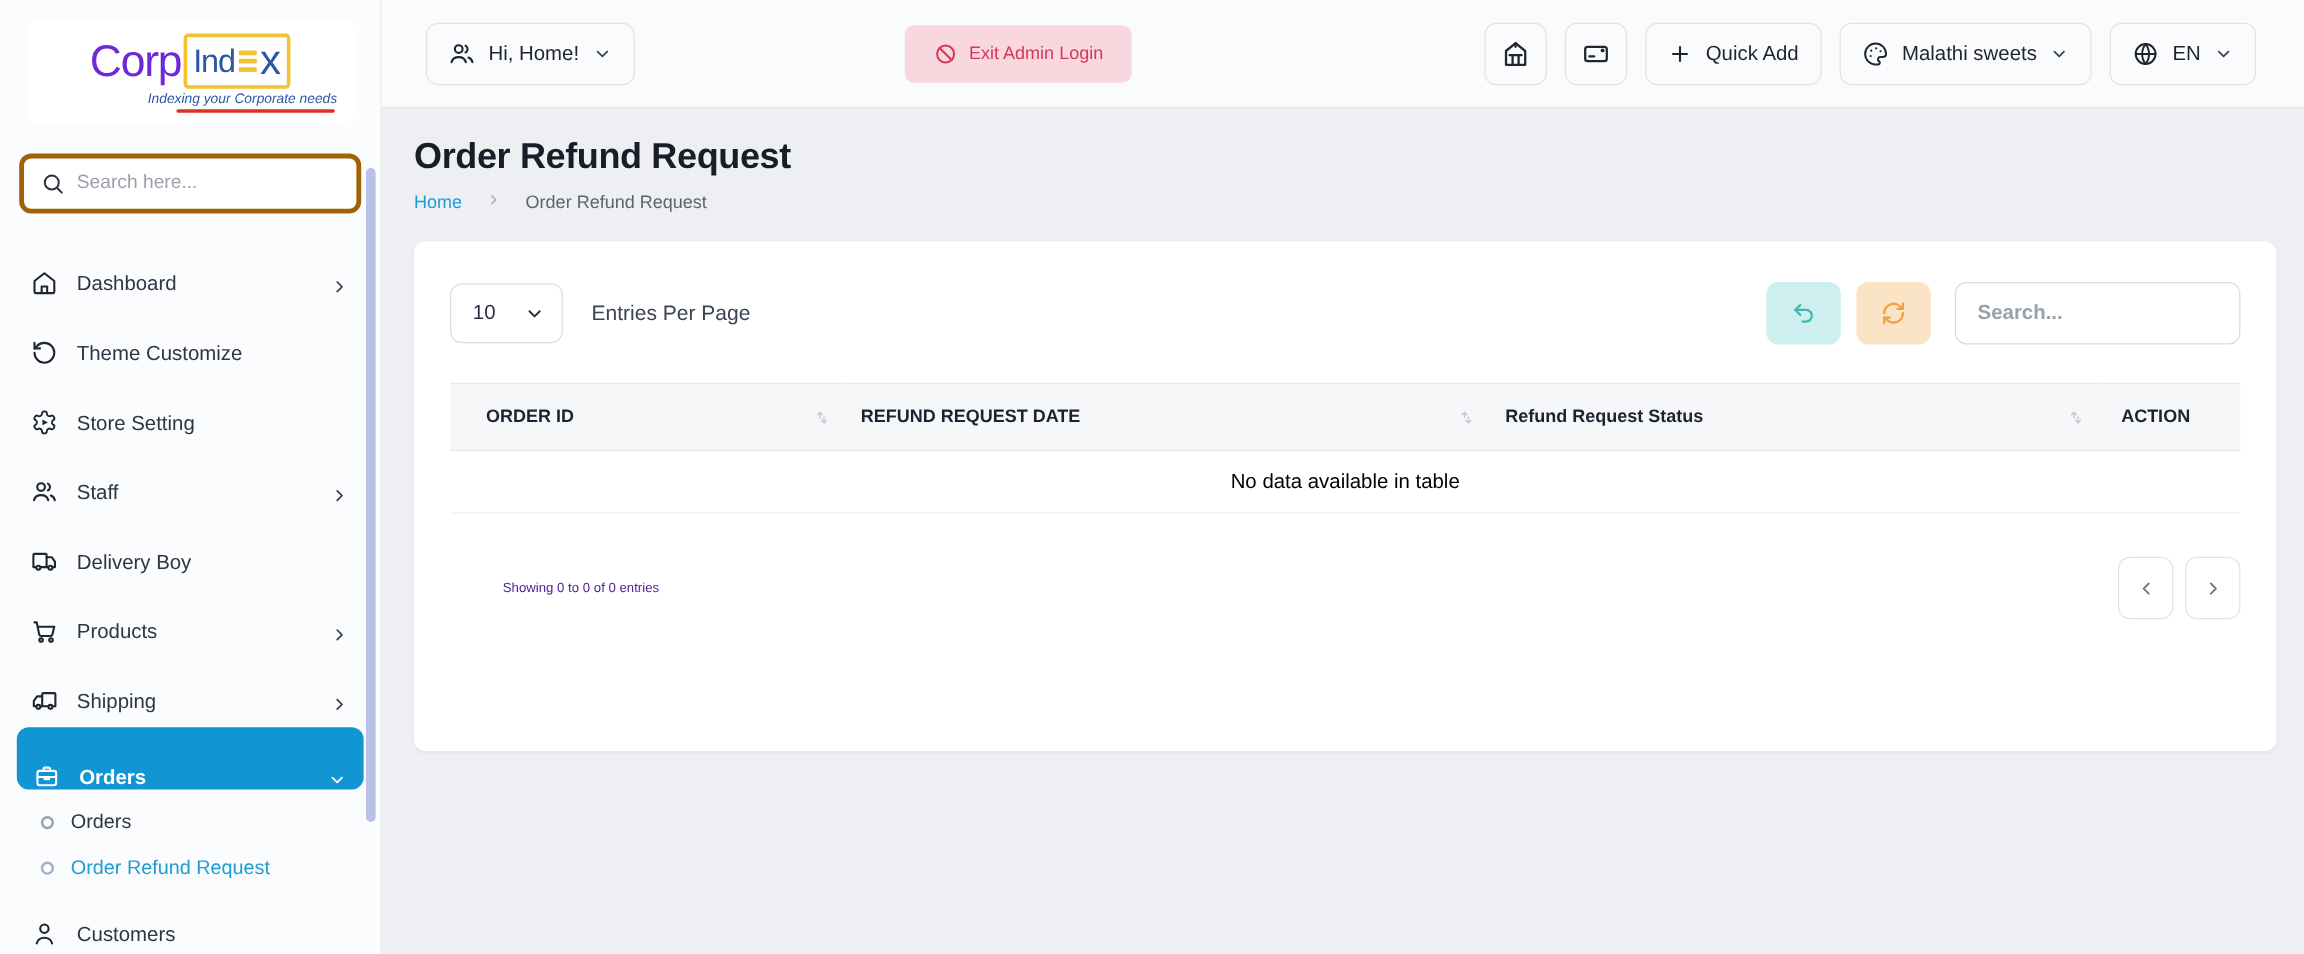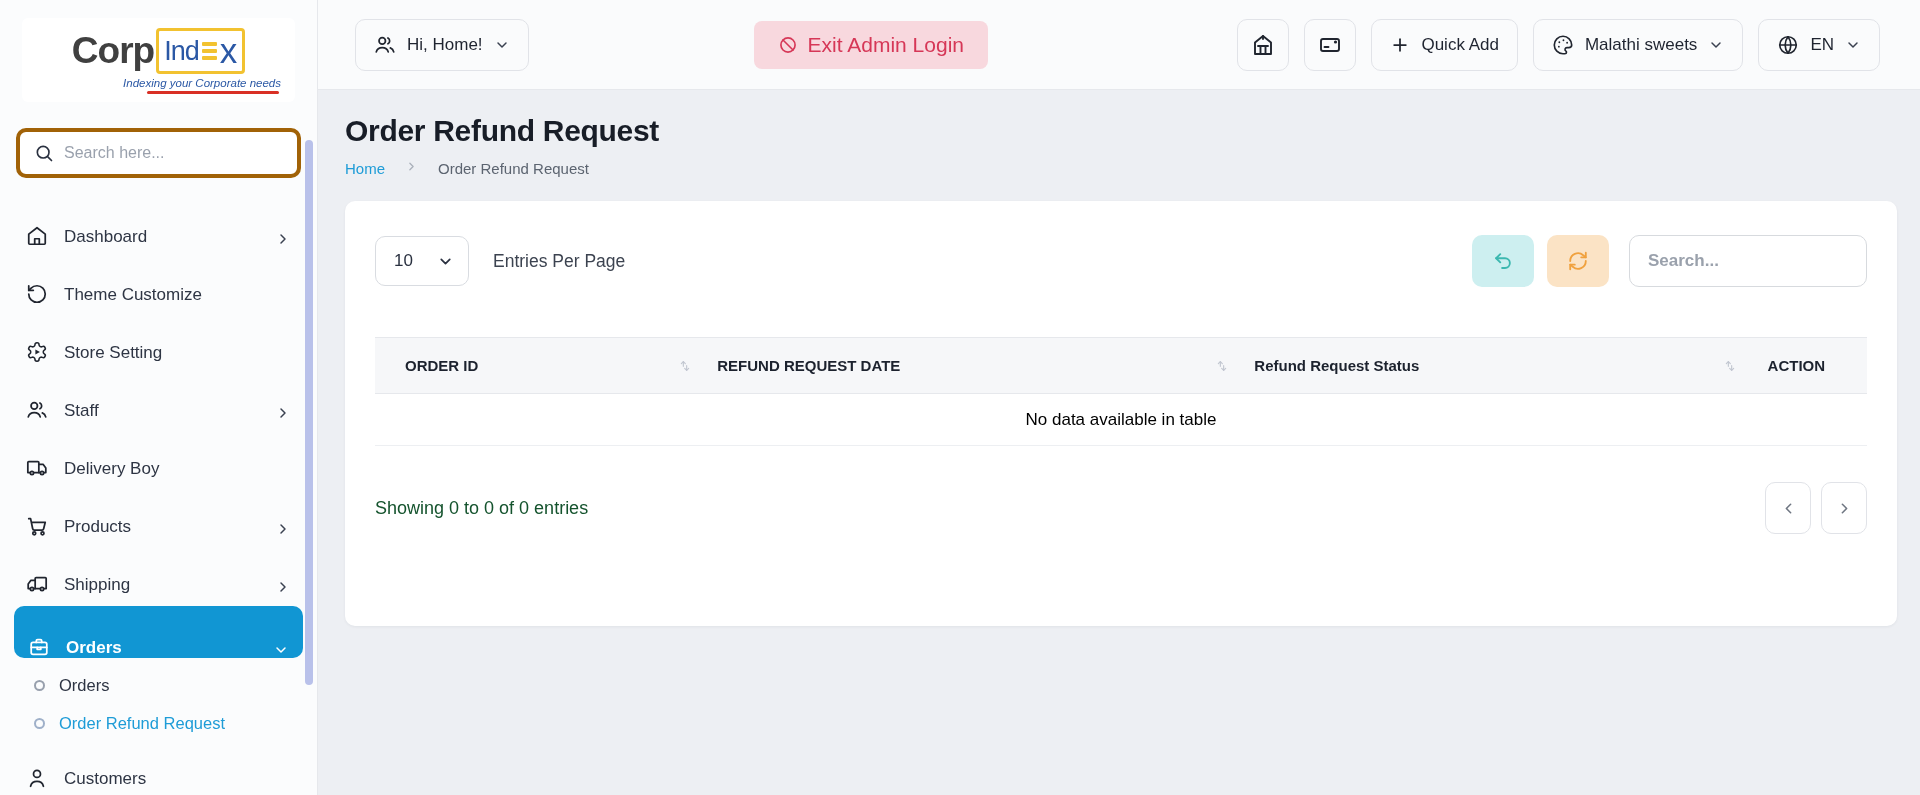--- a/index.html
+++ b/index.html
@@ -4,21 +4,21 @@
 <style>
   * { box-sizing: border-box; margin: 0; padding: 0; }
   html,body { width:1920px; height:795px; overflow:hidden; }
   body { font-family:"Liberation Sans", sans-serif; background:#edeff3; color:#212631; }
   .app { display:flex; width:1920px; height:795px; }
 
   
   .sidebar { position:relative; width:318px; height:795px; background:#fbfcfd; border-right:1px solid #e6e8ec; flex:0 0 318px; overflow:hidden; }
   .logo-box { margin:18px 22px 0; background:#ffffff; border-radius:6px; padding:10px 14px 8px; cursor:pointer; }
   .logo-line { display:flex; align-items:center; justify-content:center; }
-  .lg-corp { font-size:37px; font-weight:700; color:#404040; letter-spacing:-1px; }
+  .lg-corp { font-size:37px; font-weight:400; color:#6d28d9; letter-spacing:-1px; }
   .lg-frame { display:inline-flex; align-items:center; border:3px solid #f2c230; border-radius:4px; padding:0 5px; margin-left:2px; }
   .lg-ind { font-size:27px; font-weight:500; color:#2b58a5; letter-spacing:-1px; }
   .lg-e { display:inline-flex; flex-direction:column; gap:3px; margin:0 3px; }
   .lg-e i { display:block; width:15px; height:4px; background:#f2c230; border-radius:1px; }
   .lg-x { font-size:35px; font-weight:500; color:#2b58a5; }
   .tagline { margin-top:3px; text-align:right; font-size:11.5px; font-style:italic; color:#2b58a5; }
   .tagline-underline { margin:2px 2px 0 auto; width:132px; height:3px; background:#d93025; border-radius:2px; }
 
   .side-search { margin:26px 16px 0; height:50px; background:#fff; border:4px solid #a16207; border-radius:10px; display:flex; align-items:center; padding:0 14px; gap:10px; }
   .side-search svg { flex:0 0 auto; color:#2a3140; }
@@ -40,21 +40,21 @@
   .sub-item.current .dot { border-color:#9fb0c9; }
   .side-scrollbar { position:absolute; right:4px; top:140px; width:8px; height:545px; background:#b9c1ea; border-radius:4px; cursor:grab; }
 
   
   .main { flex:1; display:flex; flex-direction:column; height:795px; overflow:hidden; }
 
   .topbar { height:90px; background:#fafbfc; border-bottom:1px solid #e6e8ec; display:flex; align-items:center; padding:0 40px 0 37px; flex:0 0 90px; }
   .pill { display:inline-flex; align-items:center; gap:11px; height:52px; padding:0 18px; background:#fafbfc; border:1px solid #e1e3e8; border-radius:10px; font-size:17px; color:#1f2430; cursor:pointer; font-family:inherit; }
   .pill svg { color:#20252f; }
   .pill .chev { color:#3a4150; }
-  .exit-btn { display:inline-flex; align-items:center; gap:10px; height:48px; padding:0 24px; margin-left:225px; background:#f8d8de; border:none; border-radius:8px; font-size:21px; color:#d63757; cursor:pointer; font-family:inherit; }
+  .exit-btn { display:inline-flex; align-items:center; gap:10px; height:48px; padding:0 24px; margin-left:225px; background:#f8d8de; border:none; border-radius:8px; font-size:15px; color:#d63757; cursor:pointer; font-family:inherit; }
   .exit-btn svg { color:#d63757; }
   .tb-right { margin-left:auto; display:flex; align-items:center; gap:15px;padding-left:38px; }
   .iconbtn { width:52px; height:52px; display:inline-flex; align-items:center; justify-content:center; background:#fafbfc; border:1px solid #e1e3e8; border-radius:10px; cursor:pointer; color:#20252f; }
 
   .content { flex:1; padding:24px 23px 0 27px; overflow:hidden; }
   .page-title { font-size:30px; font-weight:700; color:#181d27; letter-spacing:-0.3px; }
   .breadcrumb { margin-top:12px; display:flex; gap:20px; font-size:15px; }
   .breadcrumb a { color:#1e9cd7; text-decoration:none; cursor:pointer; }
   .breadcrumb .sep { color:#aab0ba; }
   .breadcrumb .cur { color:#5c6470; }
@@ -64,32 +64,32 @@
   .epp-select { display:inline-flex; align-items:center; justify-content:space-between; width:94px; height:50px; padding:0 14px 0 18px; border:1px solid #d9dce1; border-radius:10px; font-size:17px; color:#2a3140; cursor:pointer; background:#fff; }
   .epp-select .chev { color:#2a3140; }
   .epp-label { margin-left:24px; font-size:17.5px; color:#3c4350; font-weight:500; }
   .spacer { flex:1; }
   .act-btn { width:62px; height:52px; display:inline-flex; align-items:center; justify-content:center; border:none; border-radius:10px; cursor:pointer; margin-left:0; }
   .act-btn.teal { background:#cdeff0; color:#3cb8b0; }
   .act-btn.orange { background:#fbe3c5; color:#f0a13e; margin-left:13px; }
   .tbl-search { margin-left:20px; width:238px; height:52px; border:1px solid #d7dade; border-radius:10px; padding:0 18px; font-size:17px; color:#2a3140; outline:none; font-family:inherit; background:#fff;font-weight:bold; }
   .tbl-search::placeholder { color:#9aa1ac; }
 
-  table.data { width:100%; margin-top:50px; border-collapse:collapse; }
+  table.data { width:100%; margin-top:32px; border-collapse:collapse; }
   table.data thead th { background:#f6f7f9; border-top:1px solid #e6e8ec; border-bottom:1px solid #e6e8ec; height:56px; font-size:15px; font-weight:700; color:#1c222e; text-align:left; padding:0 10px 0 14px; }
   table.data thead th.c1 { width:22%; padding-left:30px; }
   table.data thead th.c2 { width:36%; }
   table.data thead th.c3 { width:34%; }
   table.data thead th.c4 { width:8%; padding-left:20px; }
   th .th-inner { display:flex; align-items:center; justify-content:space-between; }
   th svg.sort { color:#c1c6d0; flex:0 0 auto; }
   table.data td.empty { text-align:center; height:52px; font-size:17px; color:#000000; border-bottom:1px solid #edeff2; font-weight:400; }
 
   .card-footer { display:flex; align-items:center; margin-top:36px; }
-  .showing { font-size:18px; color:#14532d; }
+  .showing { font-size:11px; color:#4c1d95;margin-left:44px; }
   .pager { margin-left:auto; display:flex; gap:10px; }
   .pager button { width:46px; height:52px; background:#fff; border:1px solid #e1e3e8; border-radius:10px; display:inline-flex; align-items:center; justify-content:center; color:#6f7682; cursor:pointer; }
 
   svg { display:block; }
 </style>
 </head>
 <body>
 
 <div class="app">
 

